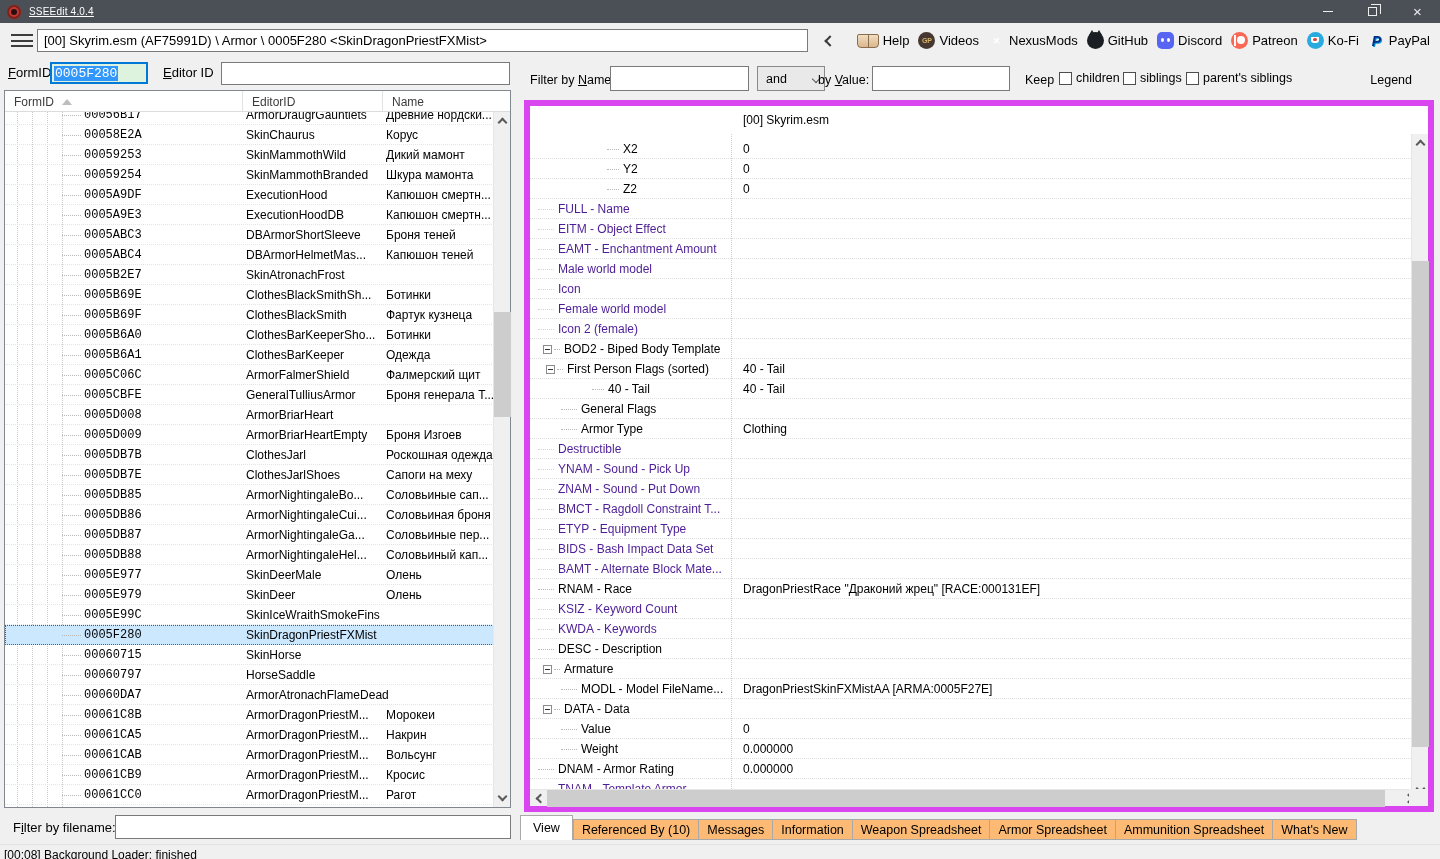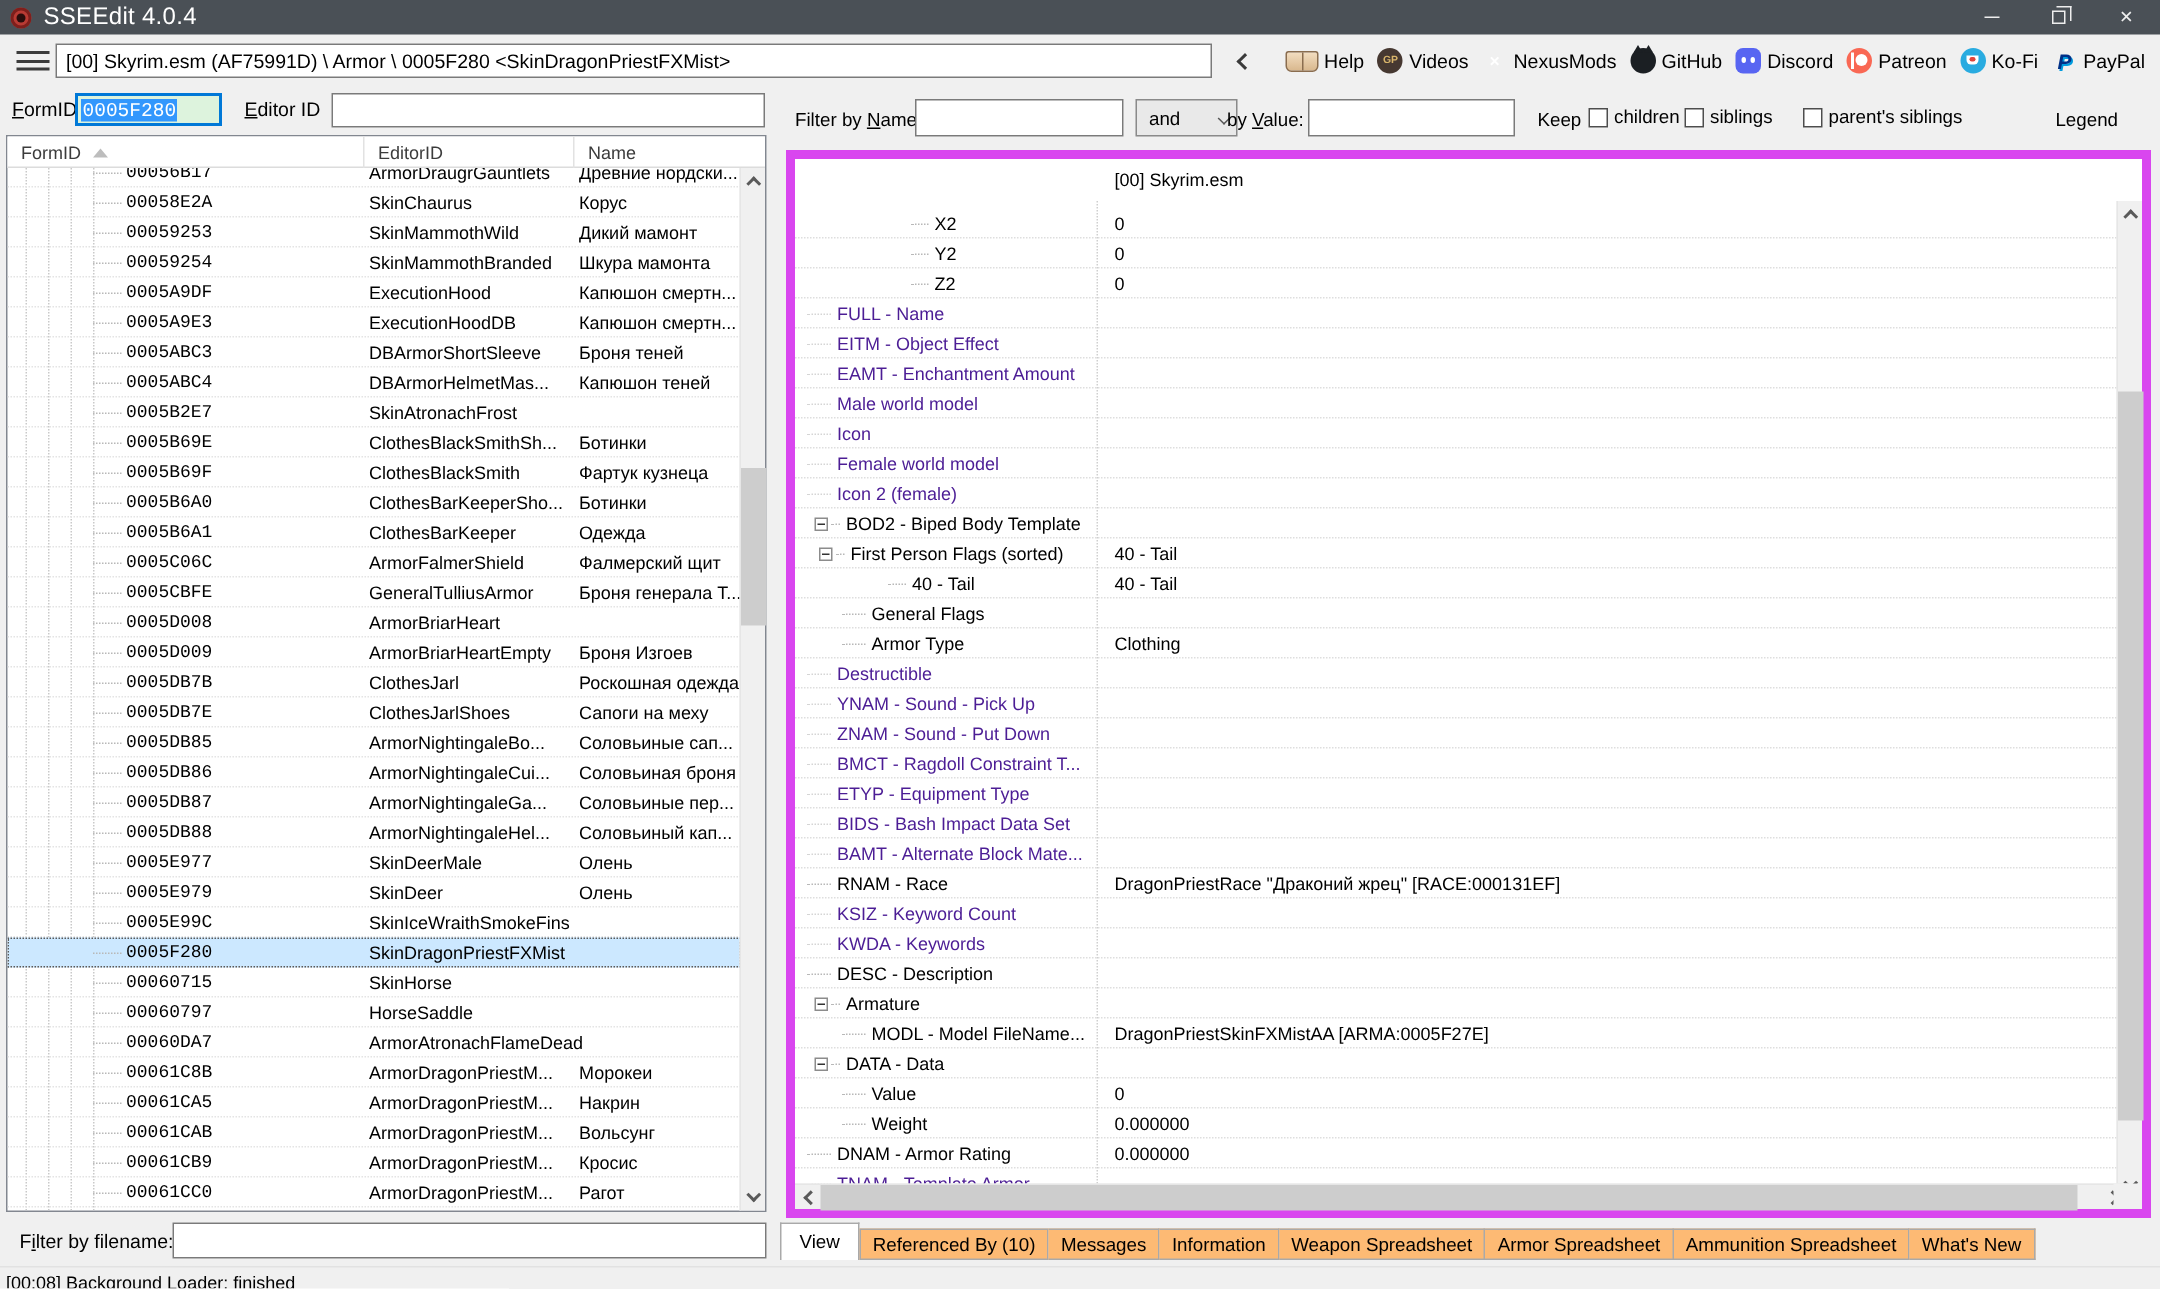--- a/index.html
+++ b/index.html
@@ -8,21 +8,21 @@
     font-family:"Liberation Sans", sans-serif;
     background:#f0f0f0; position:relative; overflow:hidden;
     font-size:12px; color:#000;
   }
   
   .titlebar { position:absolute; top:0; left:0; width:1440px; height:23px;
     background:#4a5056; color:#fff; display:flex; align-items:center; }
   .app-icon { width:14px; height:14px; border-radius:50%; background:#b93b34;
     margin:0 8px 0 7px; position:relative; box-shadow:inset 0 0 0 2px #7e1f1c; }
   .app-icon::after{content:"";position:absolute;left:4px;top:4px;width:6px;height:6px;border-radius:50%;background:#2a0d0c;}
-  .title-text { font-size:16px; letter-spacing:.2px; }
+  .title-text { font-size:10px; letter-spacing:.2px;text-decoration:underline; }
   .win-btns { margin-left:auto; display:flex; height:100%; }
   .win-btn { width:45px; height:100%; display:flex; align-items:center; justify-content:center; color:#eee; }
   .glyph-min { width:10px; height:1px; background:#eee; display:block; }
   .glyph-restore { width:9px; height:9px; border:1px solid #eee; position:relative; background:#4a5056; }
   .glyph-restore::before { content:""; position:absolute; left:2px; top:-4px; width:9px; height:9px; border:1px solid #eee; border-bottom:none; border-left:none; }
   .glyph-close { font-size:15px; line-height:1; }
   
   .toolbar { position:absolute; top:23px; left:0; width:1440px; height:35px; display:flex; align-items:center; }
   .hamburger { width:22px; height:13px; margin-left:11px; display:flex; flex-direction:column; justify-content:space-between; }
   .hamburger span { display:block; height:2px; background:#3c3c3c; }
@@ -109,21 +109,21 @@
   .rf-name-label { position:absolute; left:12px; top:15px; }
   .rf-name-input { position:absolute; left:92px; top:8px; width:139px; height:25px; background:#fff; border:1px solid #7a7a7a; }
   .rf-and { position:absolute; left:239px; top:8px; width:68px; height:25px; background:#e9e9e9; border:1px solid #8a8a8a;
     display:flex; align-items:center; padding-left:8px; }
   .rf-and .dd { position:absolute; right:5px; top:9px; width:6px; height:6px; border-left:1px solid #555; border-bottom:1px solid #555; transform:rotate(-45deg); }
   .rf-value-label { position:absolute; left:300px; top:15px; }
   .rf-value-input { position:absolute; left:354px; top:8px; width:138px; height:25px; background:#fff; border:1px solid #7a7a7a; }
   .rf-keep { position:absolute; left:507px; top:15px; }
   .cbgroup { position:absolute; top:13px; display:flex; align-items:center; gap:4px; }
   .cb { width:13px; height:13px; background:#fff; border:1px solid #4d4d4d; }
-  .cb1 { left:541px; } .cb2 { left:605px; } .cb3 { left:684px; }
+  .cb1 { left:541px; } .cb2 { left:605px; } .cb3 { left:668px; }
   .rf-legend { position:absolute; right:28px; top:15px; }
   
   .tree-box { position:absolute; left:524px; top:100px; width:910px; height:712px; background:#fff; border:6px solid #d946ef; }
   .tree-colheader { position:absolute; left:0; top:0; right:0; height:28px; }
   .tree-colheader .hdr-text { position:absolute; left:213px; top:7px; font-size:12px; }
   .tree-viewport { position:absolute; left:0; top:28px; width:889px; height:665px; overflow:hidden; }
   .valsep { position:absolute; left:201px; top:0; bottom:0; width:0; border-left:1px dotted #cfcfcf; }
   .tree-rows { position:absolute; top:5px; left:0; right:0; }
   .trow { position:relative; height:20px; border-bottom:1px dotted #dedede; }
   .tcell { position:absolute; left:0; top:0; height:20px; display:flex; align-items:center; white-space:nowrap; font-size:12px; }

